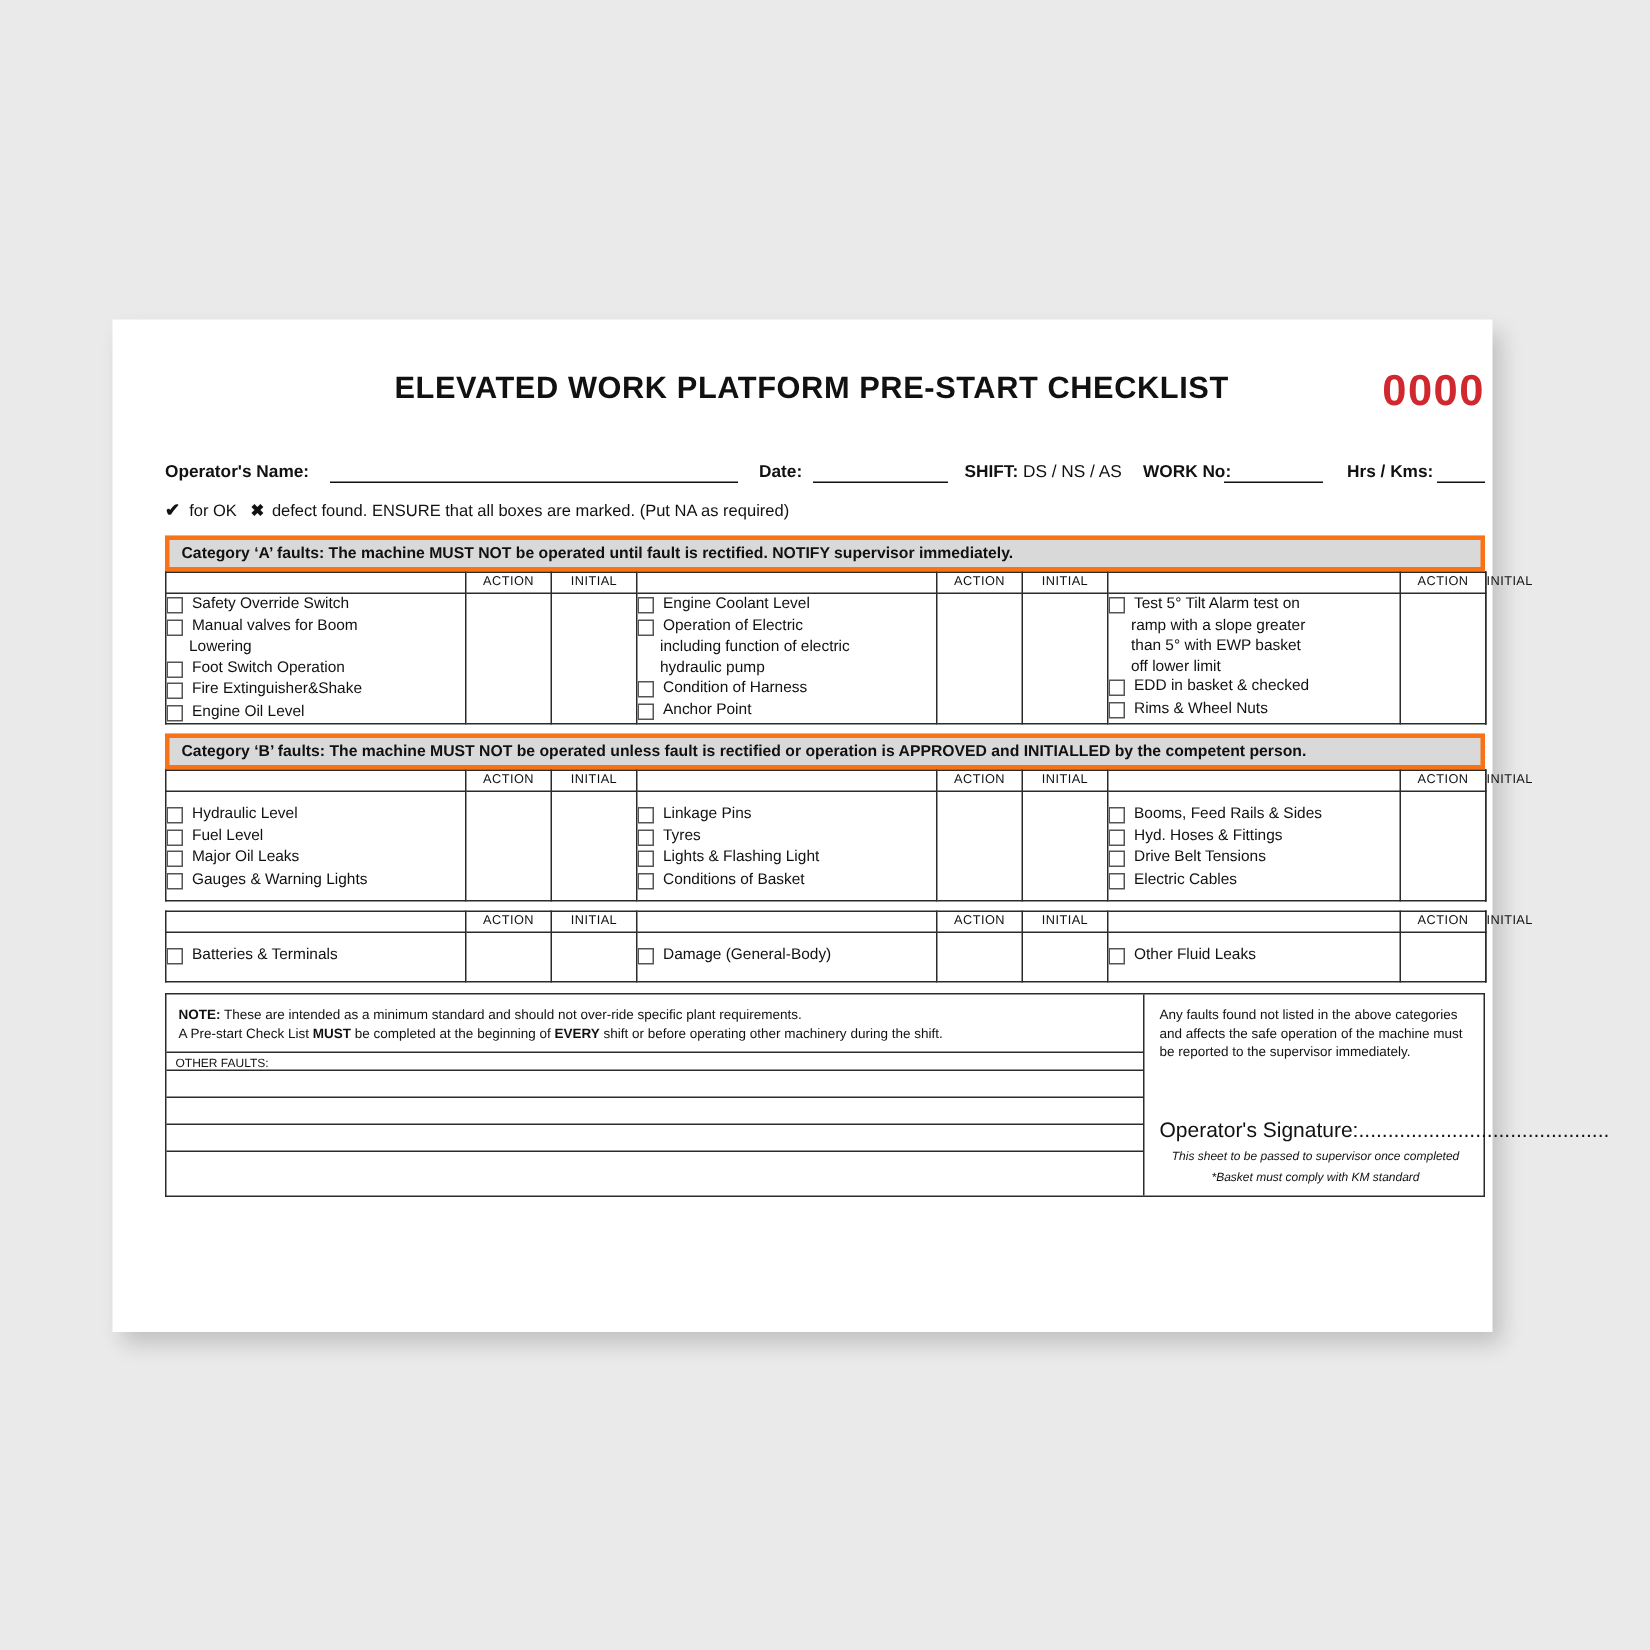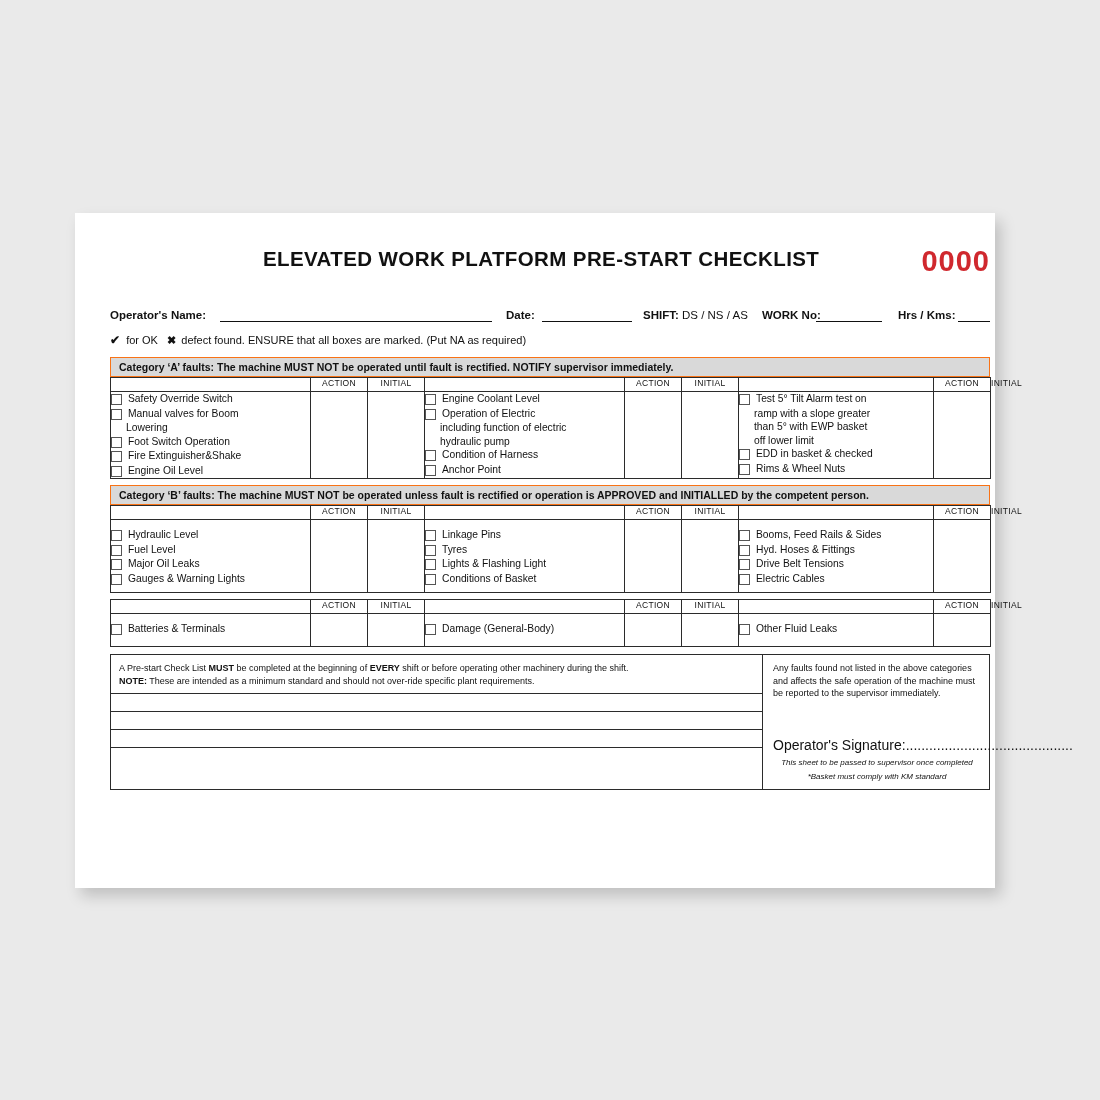--- a/index.html
+++ b/index.html
@@ -77,21 +77,21 @@
     color: #111;
     margin-top: 2px;
   }
   .ok-line span { white-space: nowrap; }
   .tick { font-size: 12px; font-weight: bold; }
   .cross { font-size: 11px; font-weight: bold; margin-left: 6px; }
 
   
   .cat-bar {
     background: #d9d9d9;
-    border: 1px solid #f97316;
+    border: 3px solid #f97316;
     font-size: 10.5px;
     font-weight: bold;
     color: #111;
     padding: 3px 6px 3px 8px;
     box-sizing: border-box;
     white-space: nowrap;
     overflow: hidden;
   }
   .cat-block { margin-top: 6px; }
 
@@ -498,26 +498,27 @@
           <td></td>
         </tr>
       </tbody>
         </table>
     </div>
 
     <div class="footer">
       <div class="footer-left">
         <div class="note-area">
           <div>
+            <b>NOTE:</b><span> These are intended as a minimum standard and should not over-ride specific plant requirements.</span>
+          </div>
+          <div>
             <span>A Pre-start Check List </span><b>MUST</b><span> be completed at the beginning of </span><b>EVERY</b><span> shift or before operating other machinery during the shift.</span>
           </div>
-          <div>
-            <b>NOTE:</b><span> These are intended as a minimum standard and should not over-ride specific plant requirements.</span>
-          </div>
         </div>
+        <div class="other-faults-lbl">OTHER FAULTS:</div>
         <div class="write-line"></div>
         <div class="write-line"></div>
         <div class="write-line"></div>
         <div class="write-line"></div>
       </div>
       <div class="footer-right">
         <div class="fr-text">Any faults found not listed in the above categories and affects the safe operation of the machine must be reported to the supervisor immediately.</div>
         <div class="sig-line">
           <span>Operator's Signature:</span><span>...........................................</span>
         </div>

